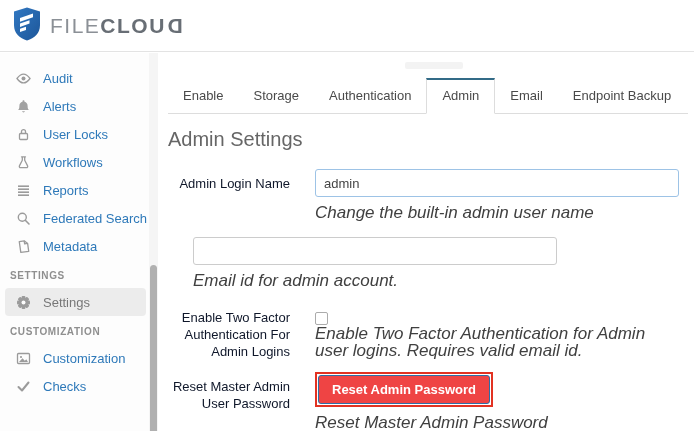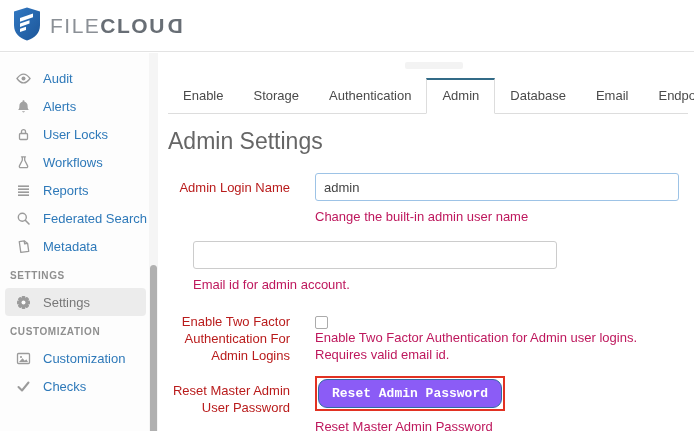--- a/index.html
+++ b/index.html
@@ -72,50 +72,50 @@
   }
   .tab.active {
     background: #fff;
     border: 1px solid #ddd;
     border-top: 2px solid #336b87;
     border-bottom: 1px solid #fff;
     margin-bottom: -1px;
     padding: 8px 15px 10px 15px;
   }
   .page-title {
-    font-size: 23px; font-weight: normal; color: #666;
+    font-size: 20px; font-weight: normal; color: #666;
     margin: 14px 0 0 10px;
   }
 
   .form { margin: 18px 0 0 10px; }
   .form-row { display: flex; margin-bottom: 16px; }
   .label-col {
     width: 122px; flex: none; text-align: right;
-    font-size: 13px; color: #b91c1c; line-height: 17px; padding-top: 6px;
+    font-size: 13px; color: #0f172a; line-height: 17px; padding-top: 6px;
   }
   .ctrl-col { margin-left: 25px; width: 364px; }
   .text-input {
     width: 364px; height: 28px; border: 1px solid #ccc; border-radius: 3px;
     padding: 0 8px; font-size: 13px; color: #444; outline: none;
     font-family: "Liberation Sans", "DejaVu Sans", sans-serif; background: #fff;
   }
   .text-input.focus-blue { border-color: #9dc3e6; }
-  .help { margin-top: 7px; font-size: 13px; color: #be185d; line-height: 17px; }
+  .help { margin-top: 7px; font-size: 17px; color: #404040; line-height: 17px; font-style: italic; }
   .checkbox {
     appearance: none; -webkit-appearance: none;
     width: 13px; height: 13px; border: 1px solid #ababab; border-radius: 2px;
     background: #fff; margin-top: 5px; cursor: pointer; display: block;
   }
   .btn-highlight {
     display: inline-block; border: 2px solid #e23222; padding: 1px;
   }
   .btn-primary {
-    background: #8b5cf6; color: #fff; font-weight: bold; font-size: 13px;
-    border: 1px solid #2e6da4; border-radius: 9px; padding: 6px 13px;
-    cursor: pointer; font-family: Liberation Mono, monospace;
+    background: #ef4444; color: #fff; font-weight: bold; font-size: 13px;
+    border: 1px solid #2e6da4; border-radius: 3px; padding: 6px 13px;
+    cursor: pointer; font-family: Liberation Sans, sans-serif;
   }
   .row-tight { margin-bottom: 12px; }
   .help-under-check { margin-top: 0; }
 </style>
 </head>
 <body>
 
 <div class="stage">
 
   <div class="header">
@@ -256,21 +256,20 @@
   </div>
 
   <div class="main">
     <div class="ghost-artifact"></div>
 
     <div class="tabs">
       <div class="tab">Enable</div>
       <div class="tab">Storage</div>
       <div class="tab">Authentication</div>
       <div class="tab active">Admin</div>
-      <div class="tab">Database</div>
       <div class="tab">Email</div>
       <div class="tab">Endpoint Backup</div>
     </div>
 
     <h1 class="page-title">Admin Settings</h1>
 
     <div class="form">
 
       <div class="form-row">
         <div class="label-col">Admin Login Name</div>

